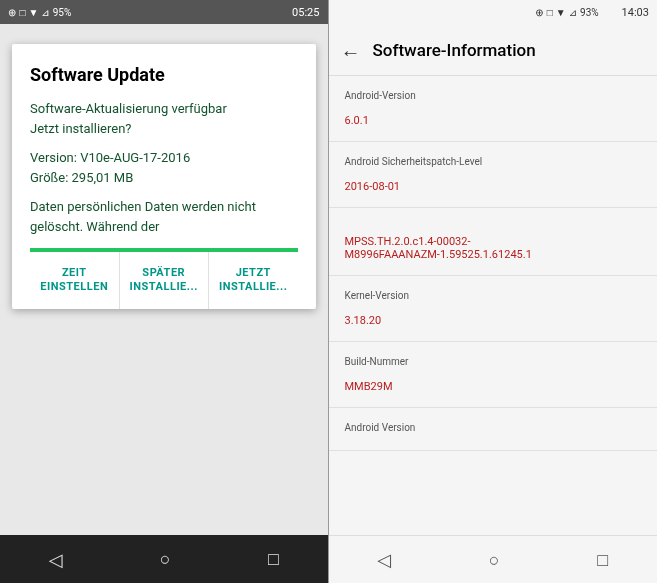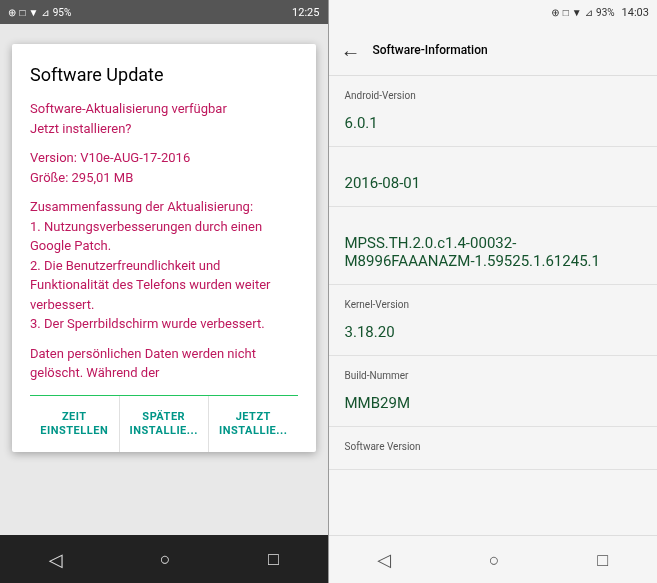--- a/index.html
+++ b/index.html
@@ -52,38 +52,38 @@
     .dialog-card {
       background: #fff;
       border-radius: 2px;
       padding: 20px 18px 0 18px;
       box-shadow: 0 2px 8px rgba(0,0,0,0.3);
       width: 100%;
     }
 
     .dialog-title {
       font-size: 18px;
-      font-weight: normal;
+      font-weight: bold;
       color: #000;
       margin-bottom: 14px;
     }
 
     .dialog-body {
       font-size: 13px;
-      color: #be185d;
+      color: #14532d;
       line-height: 1.5;
     }
 
     .dialog-body p {
       margin-bottom: 10px;
     }
 
     .dialog-actions {
       display: flex;
-      border-top: 1px solid #22c55e;
+      border-top: 4px solid #22c55e;
       margin-top: 12px;
       align-items: flex-end;
     }
 
     .dialog-btn {
       flex: 1;
       text-align: center;
       padding: 14px 4px;
       font-size: 11px;
       font-weight: bold;
@@ -151,21 +151,21 @@
       border-bottom: 1px solid #ddd;
     }
 
     .back-arrow {
       font-size: 20px;
       color: #333;
       cursor: pointer;
     }
 
     .app-bar-title {
-      font-size: 12px;
+      font-size: 17px;
       font-weight: 500;
       color: #000;
     }
 
     .info-list {
       flex: 1;
       overflow-y: auto;
       padding: 0;
     }
 
@@ -174,22 +174,22 @@
       border-bottom: 1px solid #e0e0e0;
     }
 
     .info-label {
       font-size: 10px;
       color: #555;
       margin-bottom: 3px;
     }
 
     .info-value {
-      font-size: 15px;
-      color: #14532d;
+      font-size: 11px;
+      color: #b91c1c;
       margin-top: 13px;
     }
 
     
     .nav-bar-right {
       height: 48px;
       background: #f5f5f5;
       display: flex;
       align-items: center;
       justify-content: space-around;
@@ -214,33 +214,29 @@
 <div class="left-panel">
   <div class="status-bar-left">
     <div class="status-icons-left">
       <span>⊕</span>
       <span>□</span>
       <span>▼</span>
       <span>⊿</span>
 
       <span>95%</span>
     </div>
-    <span>12:25</span>
+    <span>05:25</span>
   </div>
 
   <div class="dialog-container">
     <div class="dialog-card">
       <div class="dialog-title">Software Update</div>
       <div class="dialog-body">
         <p>Software-Aktualisierung verfügbar<br>Jetzt installieren?</p>
         <p>Version: V10e-AUG-17-2016<br>Größe: 295,01 MB</p>
-        <p>Zusammenfassung der Aktualisierung:<br>
-          1. Nutzungsverbesserungen durch einen Google Patch.<br>
-          2. Die Benutzerfreundlichkeit und Funktionalität des Telefons wurden weiter verbessert.<br>
-          3. Der Sperrbildschirm wurde verbessert.</p>
         <p>Daten persönlichen Daten werden nicht gelöscht. Während der</p>
       </div>
       <div class="dialog-actions">
         <div class="dialog-btn">ZEIT<br>EINSTELLEN</div>
         <div class="dialog-btn">SPÄTER<br>INSTALLIE...</div>
         <div class="dialog-btn">JETZT<br>INSTALLIE...</div>
       </div>
     </div>
   </div>
 
@@ -255,49 +251,50 @@
 
 <div class="right-panel">
   <div class="status-bar-right">
     <div class="status-icons-right">
       <span>⊕</span>
       <span>□</span>
       <span>▼</span>
       <span>⊿</span>
       <span>93%</span>
     </div>
-    <span style="margin-left:4px;text-align:center;">14:03</span>
+    <span style="margin-left:20px;text-align:center;">14:03</span>
   </div>
 
   <div class="app-bar">
     <span class="back-arrow">←</span>
     <span class="app-bar-title">Software-Information</span>
   </div>
 
   <div class="info-list">
     <div class="info-item">
       <div class="info-label">Android-Version</div>
       <div class="info-value">6.0.1</div>
     </div>
     <div class="info-item">
+      <div class="info-label">Android Sicherheitspatch-Level</div>
       <div class="info-value">2016-08-01</div>
     </div>
     <div class="info-item">
       <div class="info-value">MPSS.TH.2.0.c1.4-00032-<br>M8996FAAANAZM-1.59525.1.61245.1</div>
     </div>
     <div class="info-item">
       <div class="info-label">Kernel-Version</div>
       <div class="info-value">3.18.20</div>
     </div>
     <div class="info-item">
       <div class="info-label">Build-Nummer</div>
       <div class="info-value">MMB29M</div>
     </div>
     <div class="info-item">
-      <div class="info-label">Software Version</div>
+      <div class="info-label">Android Version</div>
     </div>
   </div>
 
   <div class="nav-bar-right">
     <span class="nav-icon-right">◁</span>
     <span class="nav-icon-right">○</span>
     <span class="nav-icon-right">□</span>
   </div>
 </div>
 

